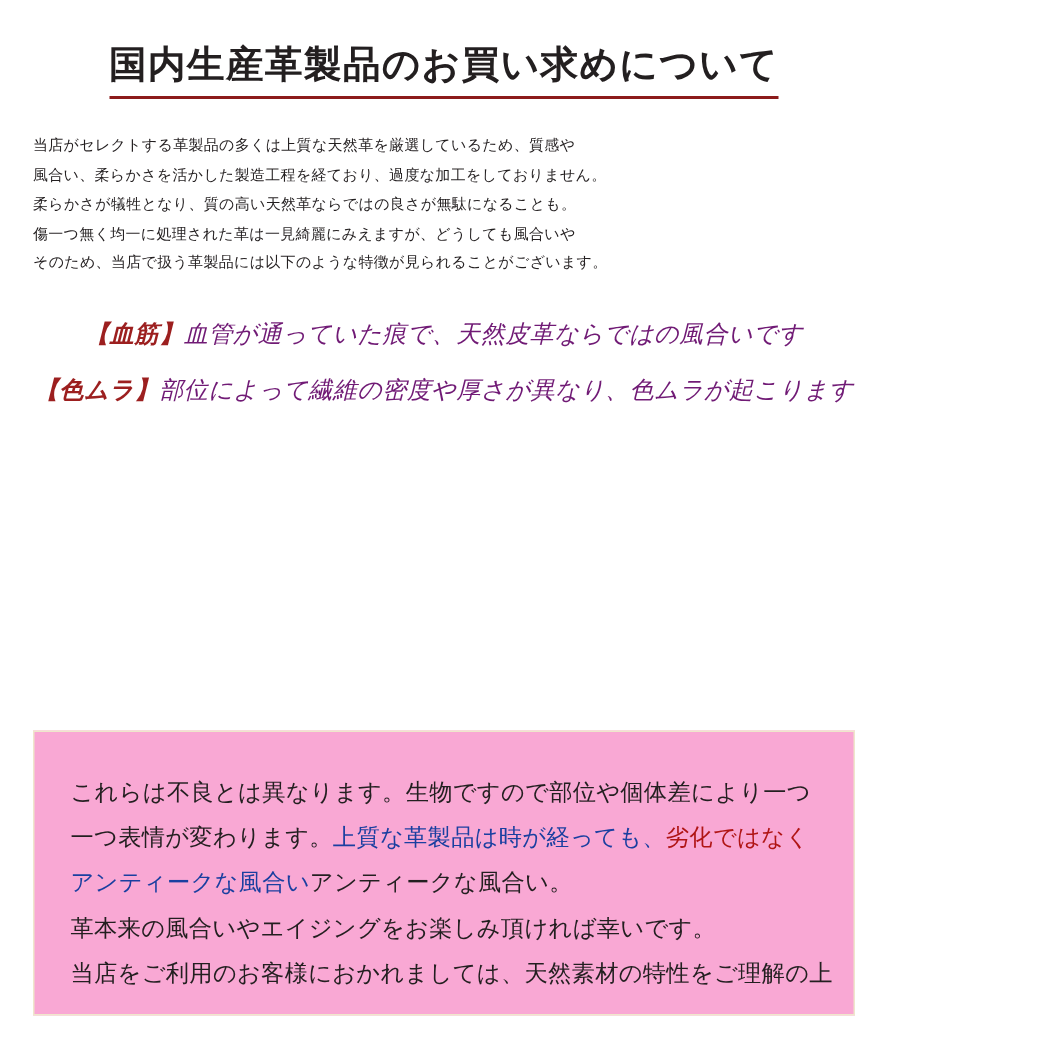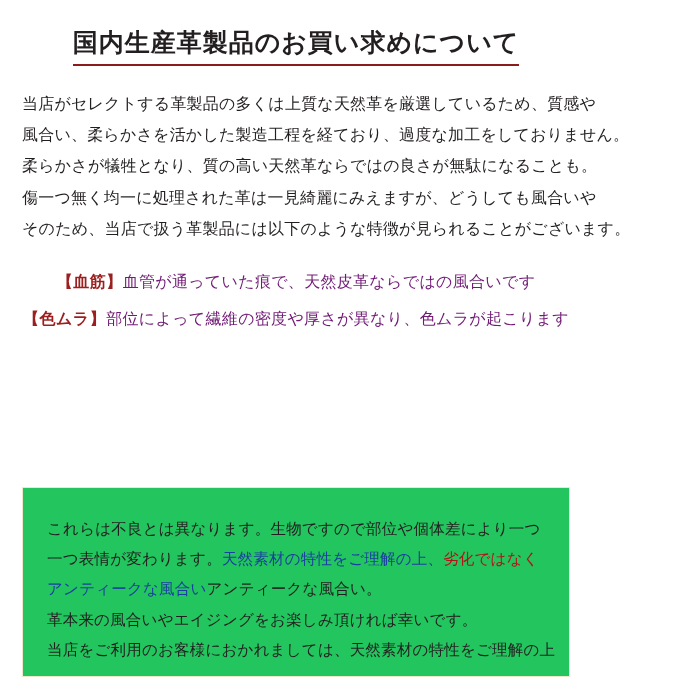--- a/index.html
+++ b/index.html
@@ -33,21 +33,21 @@
     font-weight: bold;
     letter-spacing: 1px;
     color: #231f20;
     padding-bottom: 5px;
     border-bottom: 2px solid #8c1b1b;
   }
 
   
   .intro {
     margin: 22px 22px 0 22px;
-    font-size: 16px;
+    font-size: 10px;
     line-height: 1.95;
     letter-spacing: 0.2px;
     color: #231f20;
   }
   .intro div {
     white-space: nowrap;
   }
 
   
   .features {
@@ -55,39 +55,40 @@
     padding: 0 14px;
   }
   .feature-row {
     display: flex;
     justify-content: center;
     align-items: center;
     font-size: 16px;
     line-height: 1.45;
     margin-bottom: 14px;
     white-space: nowrap;
+    font-style: italic;
   }
   .feature-tag {
     color: #9c1f1f;
     font-weight: bold;
     letter-spacing: 0.5px;
   }
   .feature-text {
     color: #701a75;
     letter-spacing: 0.3px;
   }
 
   
   .note-box {
     position: absolute;
     left: 22px;
     right: 22px;
     top: 487px;
     height: 190px;
-    background: #22c55e;
+    background: #f9a8d4;
     border: 1px solid #efe7cc;
     box-sizing: border-box;
     padding: 26px 24px 0 24px;
   }
   .note-line {
     font-size: 15.5px;
     line-height: 1.95;
     color: #231f20;
     white-space: nowrap;
     letter-spacing: 0.2px;
@@ -119,21 +120,21 @@
     </div>
     <div class="feature-row">
       <span class="feature-tag">【色ムラ】</span>
       <span class="feature-text">部位によって繊維の密度や厚さが異なり、色ムラが起こります</span>
     </div>
   </div>
 
   <div class="note-box">
     <div class="note-line">これらは不良とは異なります。生物ですので部位や個体差により一つ</div>
     <div class="note-line">
-      <span>一つ表情が変わります。</span><span class="hl-good">天然素材の特性をご理解の上、</span><span class="hl-bad">劣化ではなく</span>
+      <span>一つ表情が変わります。</span><span class="hl-good">上質な革製品は時が経っても、</span><span class="hl-bad">劣化ではなく</span>
     </div>
     <div class="note-line">
       <span class="hl-good">アンティークな風合い</span><span>アンティークな風合い。</span>
     </div>
     <div class="note-line">革本来の風合いやエイジングをお楽しみ頂ければ幸いです。</div>
     <div class="note-line">当店をご利用のお客様におかれましては、天然素材の特性をご理解の上</div>
   </div>
 
 </div>
 

